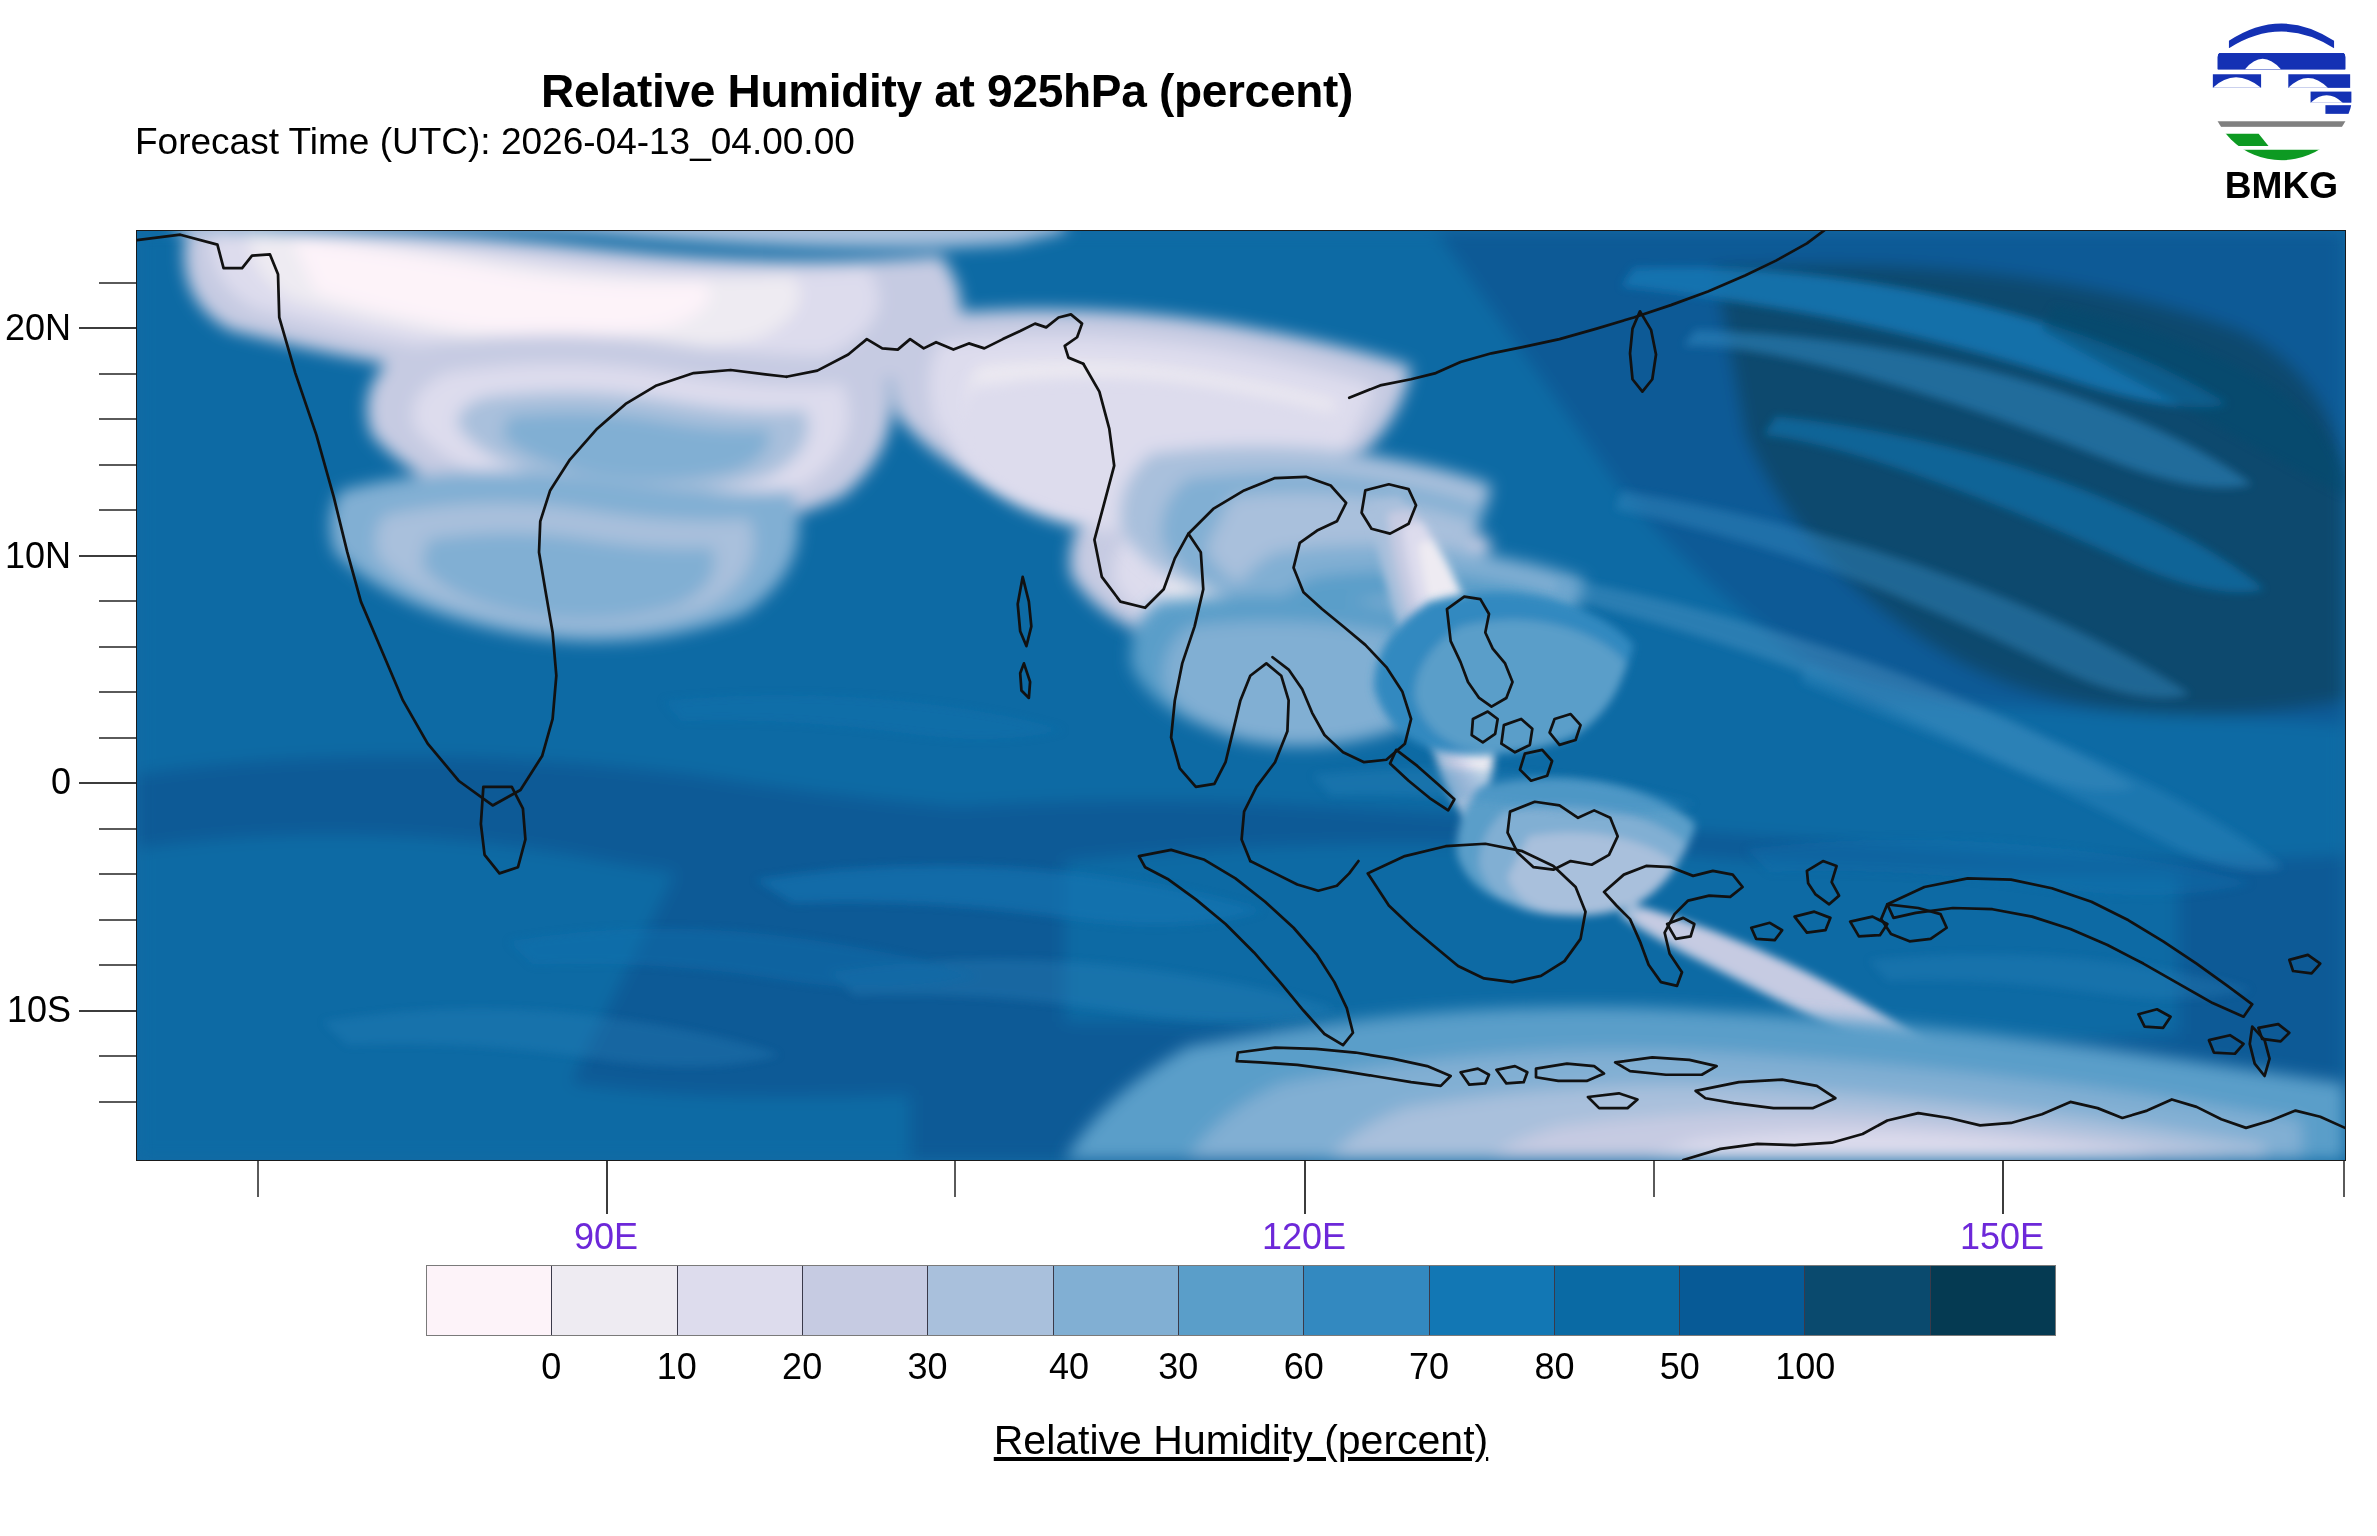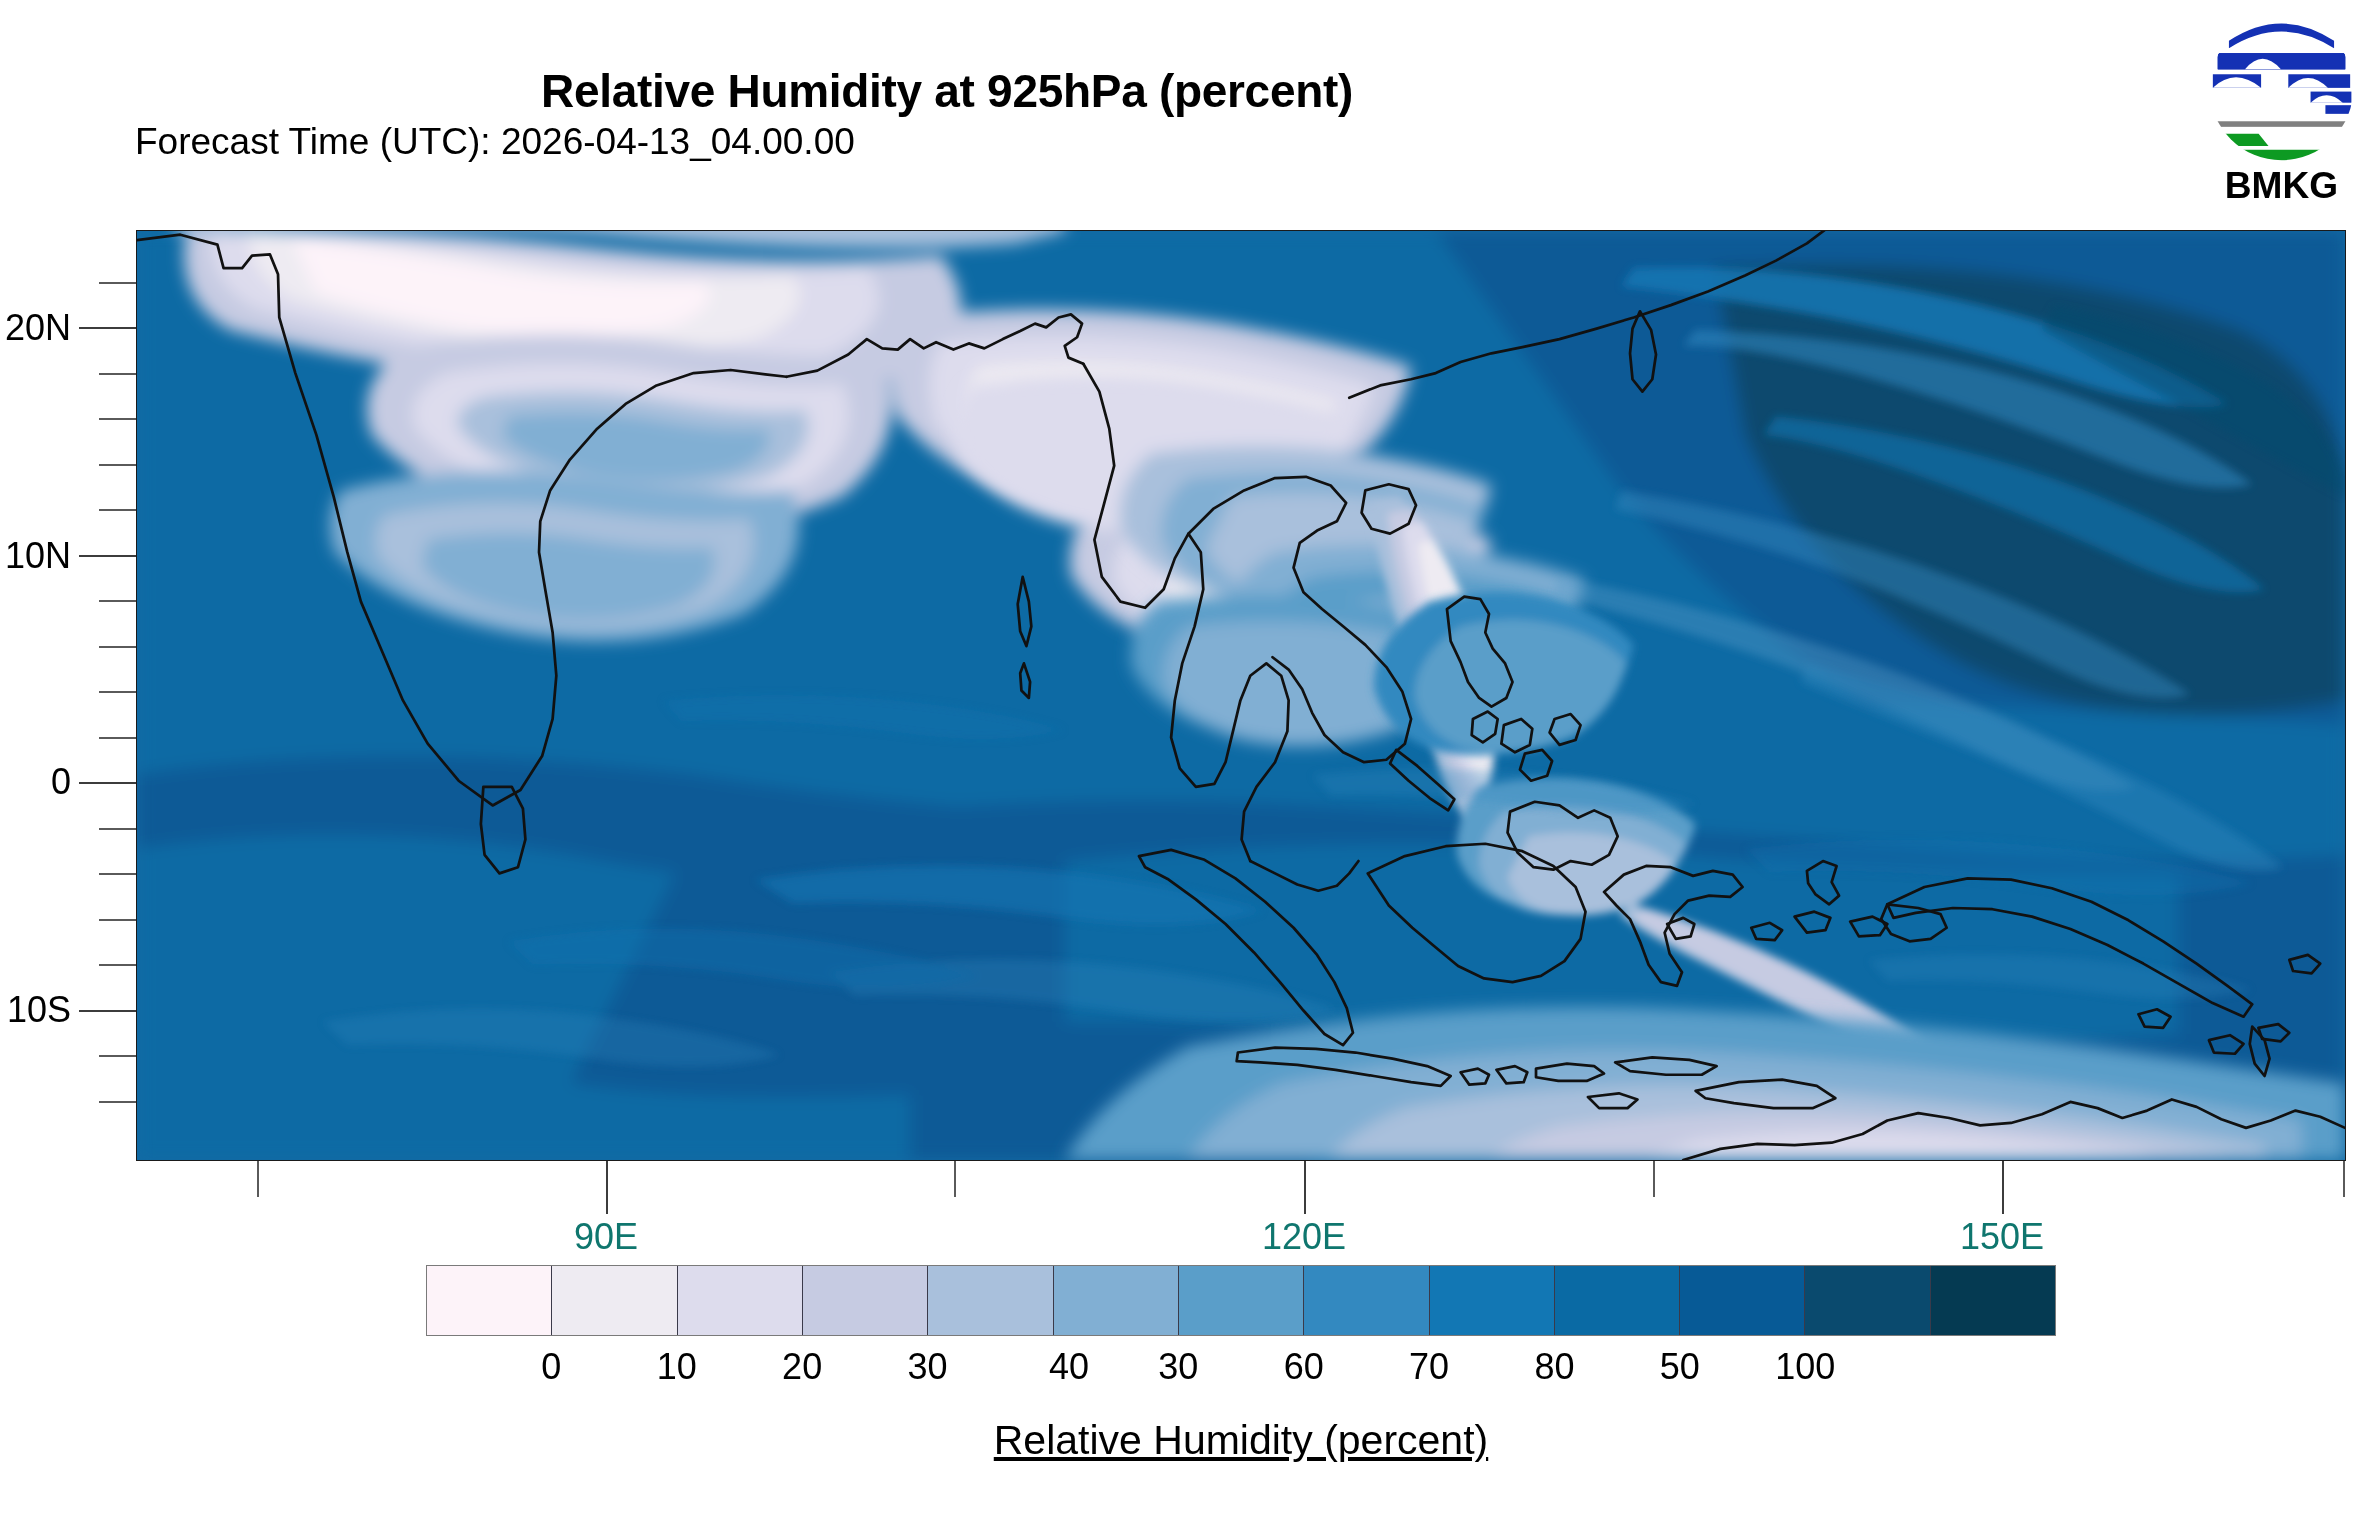--- a/index.html
+++ b/index.html
@@ -90,21 +90,21 @@
     right: 2306px;
     text-align: right;
     font-size: 36px;
     color: #000000;
     white-space: nowrap;
   }
   .xlabel {
     position: absolute;
     top: 1216px;
     font-size: 36px;
-    color: #0f766e;
+    color: #6d28d9;
     white-space: nowrap;
     transform: translateX(-50%);
   }
 
   
   #colorbar-wrap {
     position: absolute;
     left: 426px;
     top: 1265px;
     width: 1630px;

